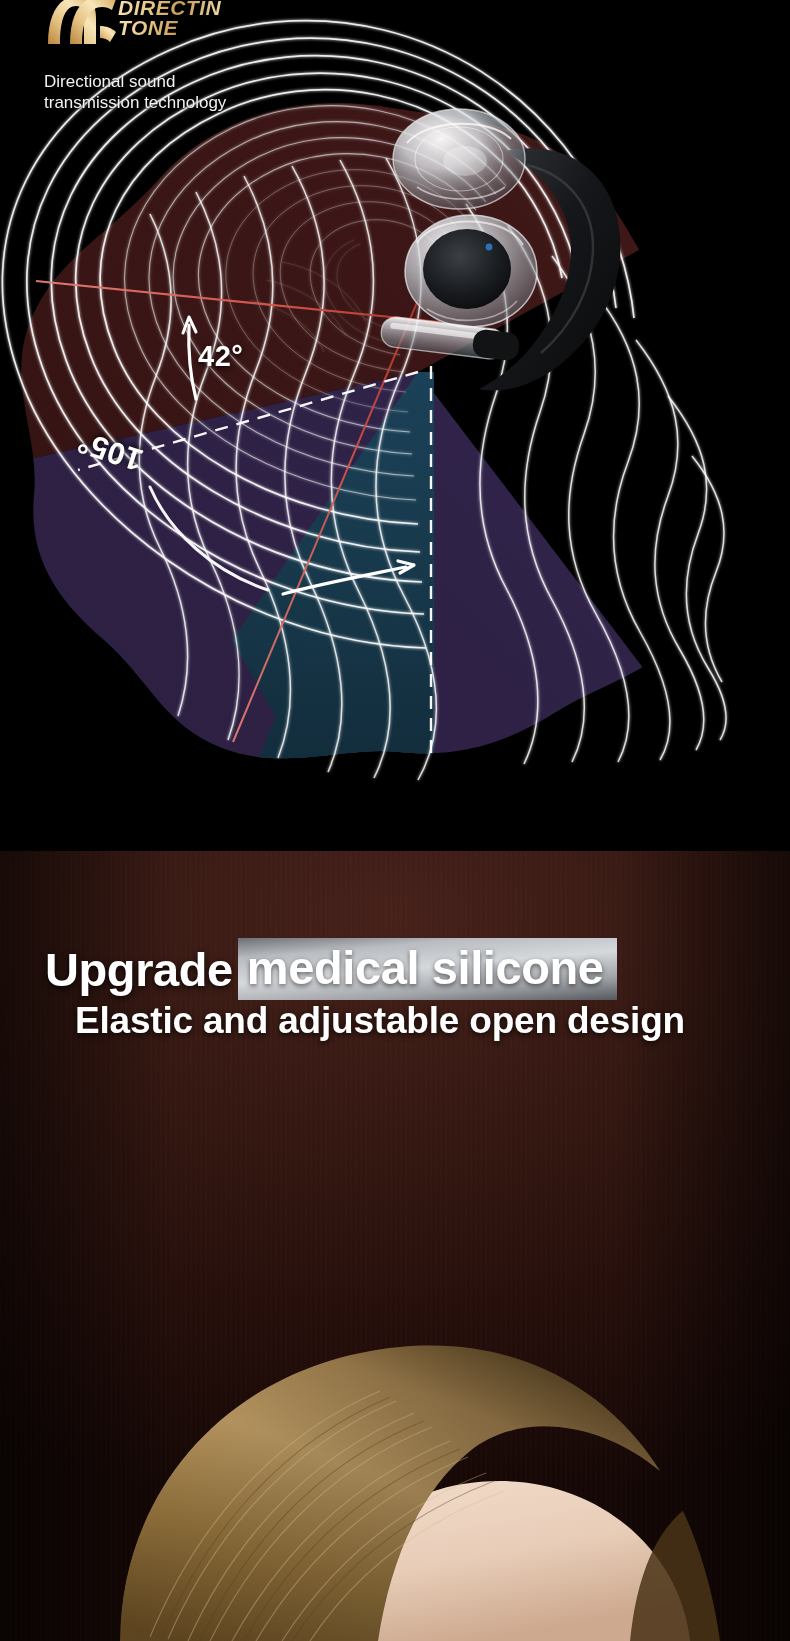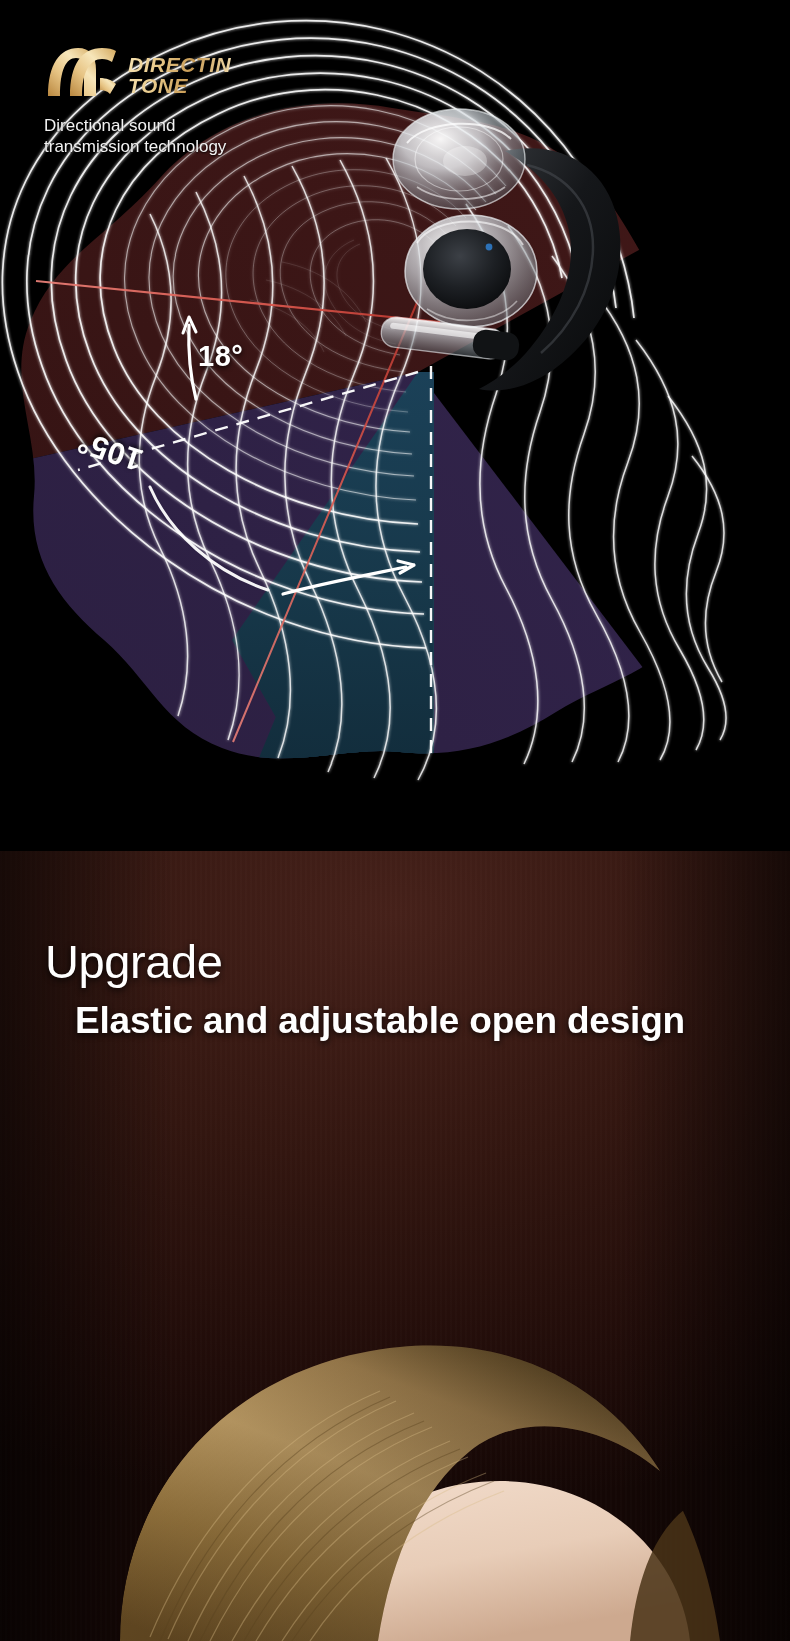--- a/index.html
+++ b/index.html
@@ -11,21 +11,21 @@
   }
 
   
   #section-sound {
     position:absolute; left:0; top:0; width:790px; height:851px;
     background:#000; overflow:hidden;
   }
 
   
   #brand-block { position:absolute; left:44px; top:0px; z-index:40; }
-  #brand-row { display:flex; align-items:flex-end; gap:10px; height:52px;margin-top:44px; }
+  #brand-row { display:flex; align-items:flex-start; height:52px; }
   #brand-mark { width:74px; height:52px; margin-top:-8px; display:block; }
   #brand-wordmark {
     margin-top:-2px;
     font-size:21px; font-weight:700; font-style:italic;
     letter-spacing:.5px; line-height:.97;
     background:linear-gradient(100deg,#f6e2b2 0%,#e8c98a 28%,#c79a54 60%,#f3dfb0 100%);
     -webkit-background-clip:text; background-clip:text; color:transparent;
     text-shadow:none; white-space:pre-line;
   }
   #brand-tagline {
@@ -68,21 +68,21 @@
       repeating-linear-gradient(90deg, rgba(255,255,255,.012) 0 2px, rgba(0,0,0,.012) 2px 5px);
     pointer-events:none;
   }
 
   #silicone-heading {
     position:absolute; left:0; top:87px; width:790px;
     display:flex; align-items:center; z-index:10;
     padding-left:45px;
   }
   .head-plain {
-    color:#fff; font-size:47px; font-weight:400;
+    color:#fff; font-size:47px; font-weight:700;
     letter-spacing:-.4px; line-height:1;
     text-shadow:0 2px 6px rgba(0,0,0,.85);
   }
   .head-hl {
     color:#fff; font-size:47px; font-weight:700;
     letter-spacing:-.4px; line-height:1;
     padding:6px 13px 9px 9px; margin-left:5px;
     background:linear-gradient(175deg,#6d6f73 0%,#b9bcc0 22%,#d6d9dc 48%,#9fa2a6 76%,#55585c 100%);
     text-shadow:0 2px 5px rgba(0,0,0,.55);
   }
@@ -270,21 +270,21 @@
         <path d="M283,594 C320,584 362,576 406,567"></path>
         <path d="M414,565 L398,561 M414,565 L400,573"></path>
       </g>
 
       <g fill="none" stroke="#ffffff" stroke-width="3" stroke-linecap="round" opacity="0.95">
         <path d="M150,487 C170,533 214,572 268,590"></path>
       </g>
     </svg>
   </div>
 
-  <div class="angle-label" id="label-25">18°</div>
+  <div class="angle-label" id="label-25">42°</div>
   <div class="angle-label" id="label-105">105°</div>
 
   <div id="earphone">
     <svg width="290" height="310" viewBox="0 0 290 310" xmlns="http://www.w3.org/2000/svg">
       <defs>
         <radialGradient id="podTop" cx="36%" cy="30%" r="78%">
           <stop offset="0%" stop-color="#ffffff" stop-opacity=".96"></stop>
           <stop offset="38%" stop-color="#dfe4e8" stop-opacity=".80"></stop>
           <stop offset="70%" stop-color="#9aa3aa" stop-opacity=".52"></stop>
           <stop offset="100%" stop-color="#4f575d" stop-opacity=".45"></stop>
@@ -421,16 +421,17 @@
 
         <path d="M630,400 C640,300 680,250 740,250 L760,400 Z" fill="#4a3418" opacity=".85"></path>
       </g>
 
       <rect x="0" y="0" width="790" height="400" fill="none"></rect>
     </svg>
   </div>
 
   <div id="silicone-heading">
     <span class="head-plain">Upgrade</span>
+    <span class="head-hl">medical silicone</span>
   </div>
 
   <div id="silicone-sub">Elastic and adjustable open design</div>
 </div>
 
 </body></html>

